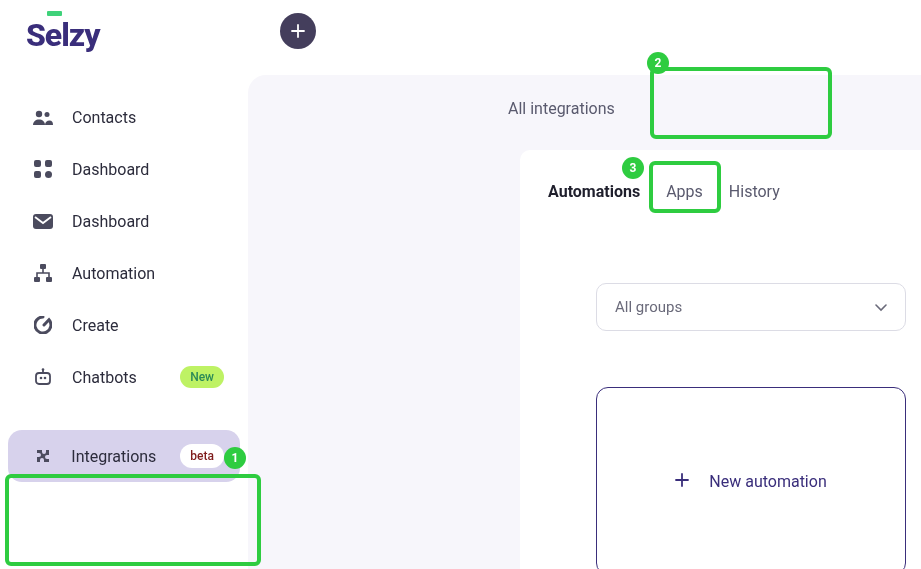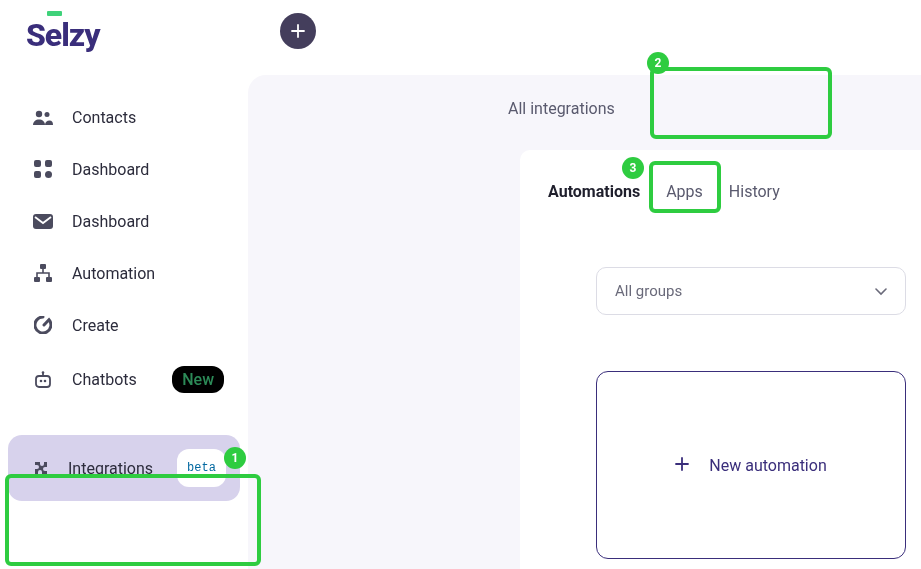--- a/index.html
+++ b/index.html
@@ -12,34 +12,34 @@
     
     .create-btn-wrap { position: absolute; left: 280px; top: 13px; display: flex; align-items: center; gap: 14px; }
     .plus-circle { width: 36px; height: 36px; border-radius: 50%; background: #443e5c; display: flex; align-items: center; justify-content: center; color: #fff; cursor: pointer; }
     .create-label { font-size: 15px; color: #2c2c3c; display: flex; align-items: center; gap: 10px; cursor: pointer; }
     .chev { display: inline-block; }
     
     .sidebar { position: absolute; left: 0; top: 90px; width: 248px; }
     .nav-item { display: flex; align-items: center; gap: 18px; padding: 14px 16px 14px 24px; font-size: 16px; color: #2c2c3c; cursor: pointer; border-radius: 14px; margin: 2px 8px; }
     .nav-item .nav-ico { width: 22px; height: 22px; display: flex; align-items: center; justify-content: center; color: #4b4b5e; }
     .nav-item.active { background: #d7d2ec; }
-    .badge-new { background: #000000; color: #2c8a57; font-size: 16px; padding: 4px 10px; border-radius: 12px; font-weight: 500; margin-left: auto; }
-    .badge-beta { background: #fff; color: #0369a1; font-size: 12px; padding: 12px 10px; border-radius: 12px; font-weight: 500; margin-left: 6px; font-family: Liberation Mono, monospace; }
+    .badge-new { background: #bef264; color: #2c8a57; font-size: 12px; padding: 4px 10px; border-radius: 12px; font-weight: 500; margin-left: auto; }
+    .badge-beta { background: #fff; color: #7f1d1d; font-size: 12px; padding: 5px 10px; border-radius: 12px; font-weight: 500; margin-left: 6px; }
     
     .main { position: absolute; left: 248px; top: 75px; right: 0; bottom: 0; background: #f7f6fb; border-top-left-radius: 18px; }
     .top-tabs { position: absolute; top: 18px; left: 260px; display: flex; gap: 26px; font-size: 16px; }
     .top-tab { color: #5a5a6e; cursor: pointer; padding: 6px 0; }
     .top-tab.active { color: #2c2c3c; border-bottom: 1.5px solid #2c2c3c; }
     
     .panel { position: absolute; top: 75px; left: 272px; right: 0; background: #fff; border-radius: 10px 0 0 0; padding: 26px 0 40px 26px; min-height: 420px; }
     .sub-tabs { display: flex; gap: 22px; font-size: 16px; }
     .sub-tab { cursor: pointer; padding: 6px 2px; color: #5a5a6e; }
     .sub-tab.active { font-weight: 700; color: #1f1f2c; }
     
-    .dropdown { margin-top: 60px; margin-left: 50px; width: 310px; border: 1px solid #dcdce5; border-radius: 10px; padding: 14px 18px; font-size: 15px; color: #6a6a7a; display: flex; align-items: center; justify-content: space-between; cursor: pointer; }
+    .dropdown { margin-top: 76px; margin-left: 50px; width: 310px; border: 1px solid #dcdce5; border-radius: 10px; padding: 14px 18px; font-size: 15px; color: #6a6a7a; display: flex; align-items: center; justify-content: space-between; cursor: pointer; }
     
     .newauto { margin-top: 56px; margin-left: 50px; width: 310px; height: 188px; border: 1.5px solid #3a2e7b; border-radius: 12px; display: flex; align-items: center; justify-content: center; gap: 20px; font-size: 16px; color: #3a2e7b; cursor: pointer; }
     
     .newauto2 { margin-top: 18px; margin-left: 50px; width: 310px; height: 30px; border: 1.5px solid #d7d7e3; border-radius: 12px 12px 0 0; border-bottom: none; }
     
     
     .hl { position: absolute; border: 4px solid #2ecc40; border-radius: 6px; pointer-events: none; }
     .hl-circle { position: absolute; width: 22px; height: 22px; background: #2ecc40; border-radius: 50%; color: #fff; font-size: 12px; font-weight: 700; display: flex; align-items: center; justify-content: center; pointer-events: none; }
     
     .hl1 { left: 5px; top: 474px; width: 256px; height: 92px; }

